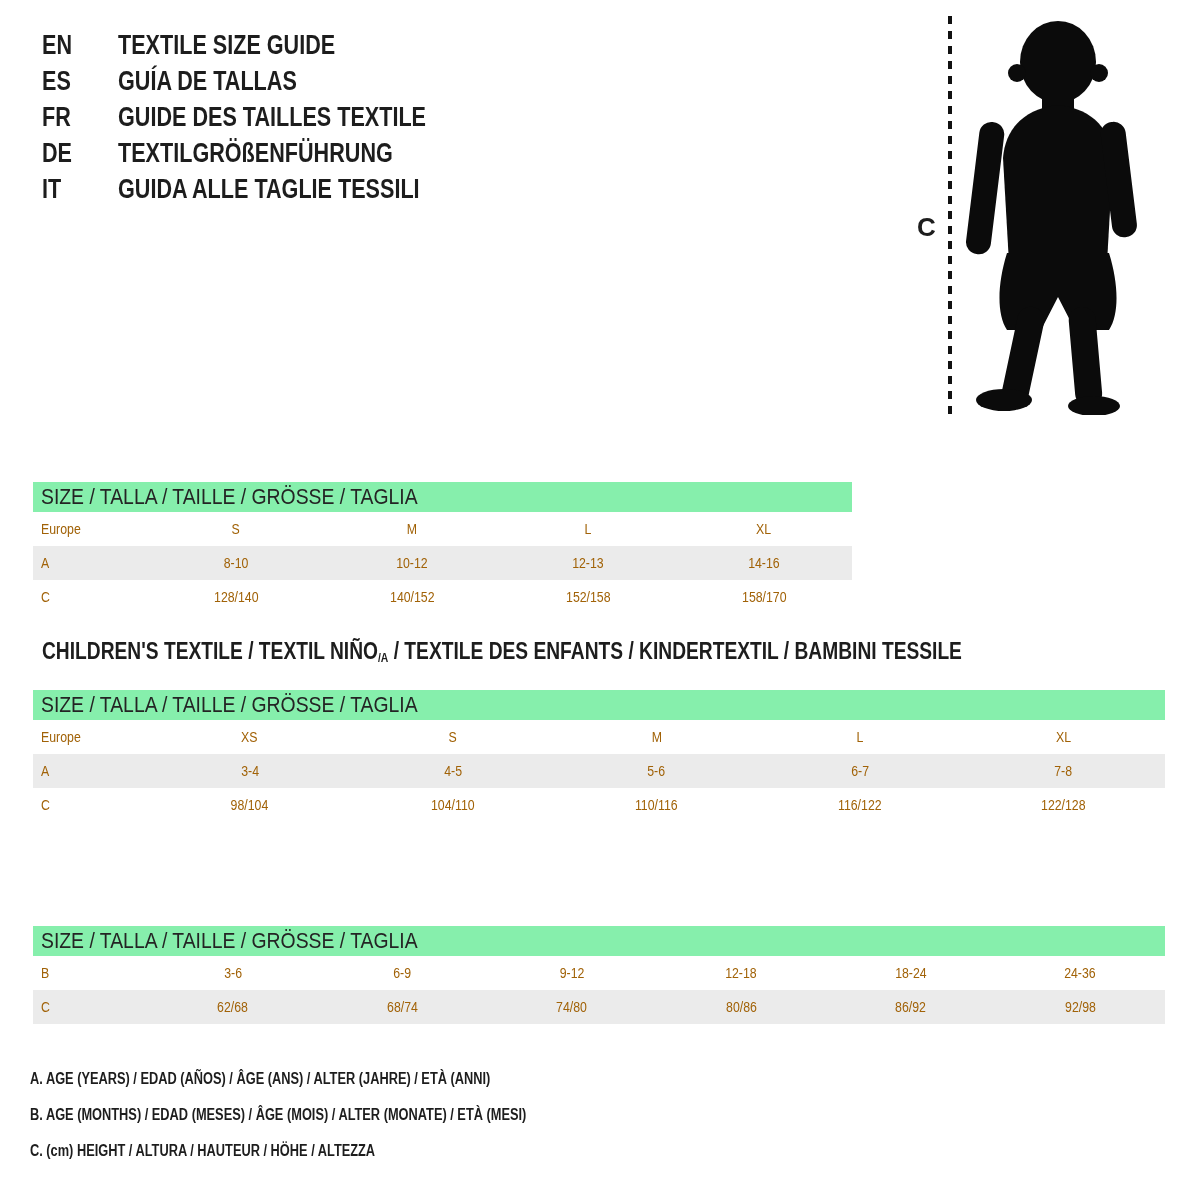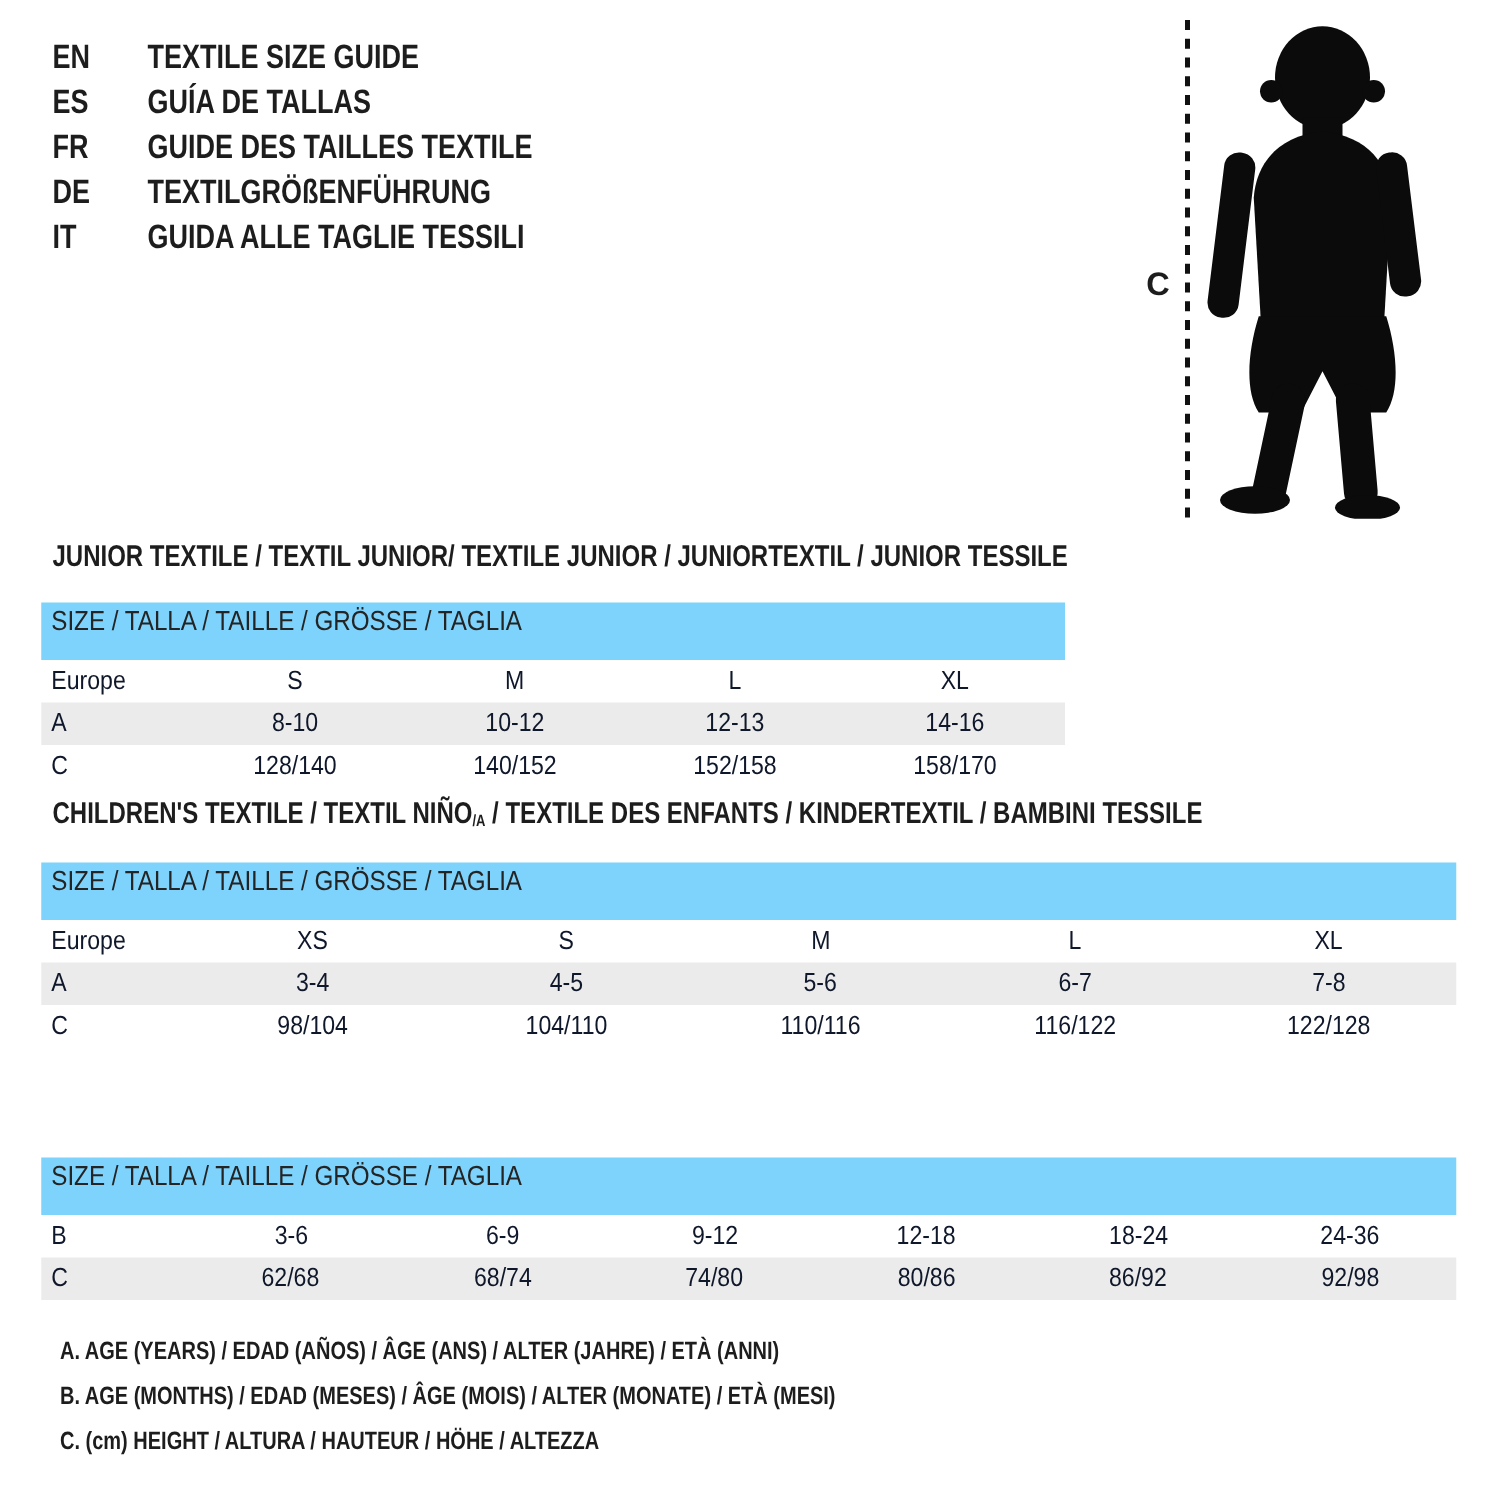--- a/index.html
+++ b/index.html
@@ -23,31 +23,31 @@
   .lang-row  { position: absolute; left: 42px; height: 32px; font-size: 27px; font-weight: 700; }
   .lang-code { position: absolute; left: 0; }
   .lang-title{ position: absolute; left: 76px; text-align: right; }
 
   
   .sec-title   { position: absolute; left: 42px; font-size: 24px; font-weight: 700; white-space: nowrap; }
   .tsub        { font-size: 13px; position: relative; top: 3px; }
 
   
   .size-table { position: absolute; left: 33px; }
-  .band { height: 46px; background: #7dd3fc; line-height: 30px; padding-left: 8px; font-size: 22px; color: #242424; }
-  .trow { display: grid; height: 34px; align-items: center; font-size: 21px; color: #0f172a; }
+  .band { height: 30px; background: #86efac; line-height: 30px; padding-left: 8px; font-size: 22px; color: #242424; }
+  .trow { display: grid; height: 34px; align-items: center; font-size: 14px; color: #a16207; }
   .cols4 { grid-template-columns: 115px repeat(4, 1fr); }
   .cols5 { grid-template-columns: 115px repeat(5, 1fr); }
   .cols6 { grid-template-columns: 115px repeat(6, 1fr); }
   .lbl { padding-left: 8px; }
   .val { text-align: center; }
   .stripe { background: #ebebeb; }
 
   
-  .legend-line { position: absolute; left: 48px; font-size: 20px; font-weight: 700; white-space: nowrap; }
+  .legend-line { position: absolute; left: 30px; font-size: 16px; font-weight: 700; white-space: nowrap; }
 
   
   #figure  { position: absolute; left: 905px; top: 10px; width: 265px; height: 412px; }
   #dash    { position: absolute; left: 41px; top: 6px; }
   #c-label { position: absolute; left: 12px; top: 202px; font-size: 26px; font-weight: 700; }
   #baby    { position: absolute; left: 60px; top: 0; }
 </style>
 </head>
 <body>
 
@@ -90,21 +90,20 @@
         <rect x="135" y="112" width="25" height="116" rx="12" transform="rotate(-7 147 118)"></rect>
         <path d="M42 243 C 33 272 31 303 42 320 L 76 320 L 93 287 L 110 320 L 144 320 C 155 303 153 272 144 243 Z"></path>
         <rect x="54" y="297" width="27" height="100" rx="13" transform="rotate(12 67 302)"></rect>
         <rect x="103" y="297" width="27" height="100" rx="13" transform="rotate(-5 116 302)"></rect>
         <ellipse cx="39" cy="390" rx="28" ry="11"></ellipse>
         <ellipse cx="129" cy="396" rx="26" ry="10"></ellipse>
       </g>
     </svg>
   </div>
 
-  <div class="sec-title" style="top:432px"><span class="cnd">JUNIOR TEXTILE / TEXTIL JUNIOR/ TEXTILE JUNIOR / JUNIORTEXTIL / JUNIOR TESSILE</span></div>
 
   <div class="size-table" style="top:482px; width:819px">
     <div class="band"><span class="cndm">SIZE / TALLA / TAILLE / GRÖSSE / TAGLIA</span></div>
     <div class="trow cols4">
       <span class="lbl"><span class="cndm">Europe</span></span>
       <span class="val"><span class="cndc">S</span></span>
       <span class="val"><span class="cndc">M</span></span>
       <span class="val"><span class="cndc">L</span></span>
       <span class="val"><span class="cndc">XL</span></span>
     </div>

